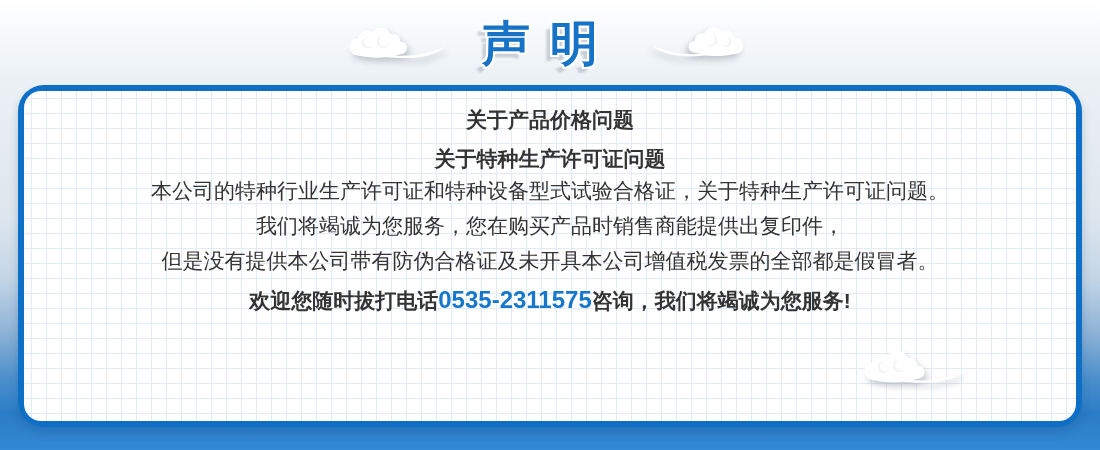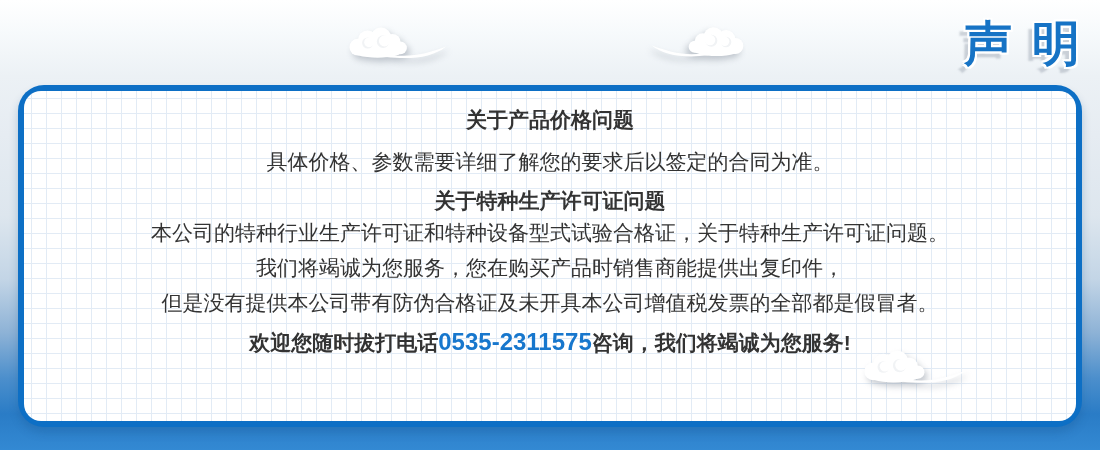--- a/index.html
+++ b/index.html
@@ -8,21 +8,21 @@
     font-family:"Liberation Sans","DejaVu Sans",sans-serif;
     background:linear-gradient(180deg,
       #ffffff 0%, #f7fafc 7%, #ecf1f5 17%, #e6ecf2 30%,
       #dde6ee 48%, #c3d5e6 62%, #8db2d6 74%, #4c8fcc 84%,
       #2a7cc6 92%, #3389d3 100%);
   }
   .cloud-svg{position:absolute;overflow:visible;
     filter:drop-shadow(3px 4px 3px rgba(130,140,152,.45));}
   .cloud-flip{transform:scaleX(-1);}
   .page-title{
-    position:absolute;top:12px;left:0;width:100%;text-align:right;
+    position:absolute;top:12px;left:0;width:100%;text-align:center;
     font-size:48px;font-weight:bold;letter-spacing:20px;
     color:var(--title-blue,#1673c5);
     text-shadow:
       2px 0 0 #fff,-2px 0 0 #fff,0 2px 0 #fff,0 -2px 0 #fff,
       2px 2px 0 #fff,-2px -2px 0 #fff,2px -2px 0 #fff,-2px 2px 0 #fff,
       -6px 6px 2px rgba(150,160,172,.45);
   }
   .notice-panel{
     position:absolute;left:18px;right:18px;top:85px;height:330px;
     background:var(--border-blue,#0d6fc5);
@@ -72,21 +72,20 @@
 <svg class="cloud-svg cloud-flip" style="left:640px;top:22px;width:120px;height:40px" aria-hidden="true">
   <use href="#cloud"></use>
 </svg>
 
 <div class="page-title">声明</div>
 
 <div class="notice-panel">
   <div class="panel-inner">
 
     <p class="section-heading">关于产品价格问题</p>
-    <p class="notice-line mt16">具体价格、参数需要详细了解您的要求后以签定的合同为准。</p>
 
     <p class="section-heading mt13">关于特种生产许可证问题</p>
     <p class="notice-line mt6">本公司的特种行业生产许可证和特种设备型式试验合格证，关于特种生产许可证问题。</p>
     <p class="notice-line mt9">我们将竭诚为您服务，您在购买产品时销售商能提供出复印件，</p>
     <p class="notice-line mt9">但是没有提供本公司带有防伪合格证及未开具本公司增值税发票的全部都是假冒者。</p>
 
     <p class="cta-line mt12"><span>欢迎您随时拔打电话</span><span class="phone-number">0535-2311575</span><span>咨询，我们将竭诚为您服务!</span></p>
 
     <svg class="cloud-svg" style="right:105px;bottom:32px;width:118px;height:44px" aria-hidden="true">
       <use href="#cloud"></use>

